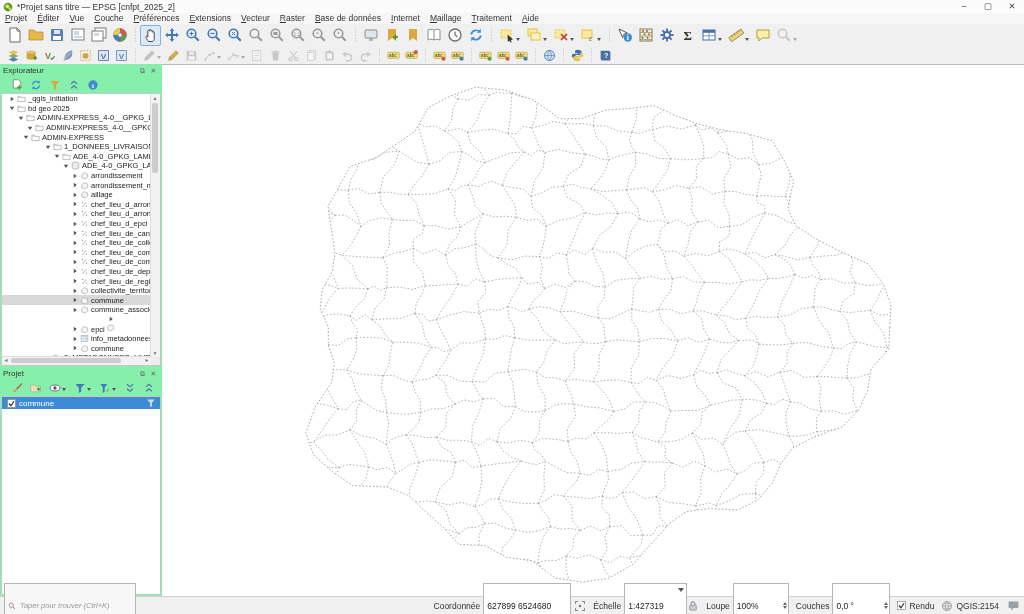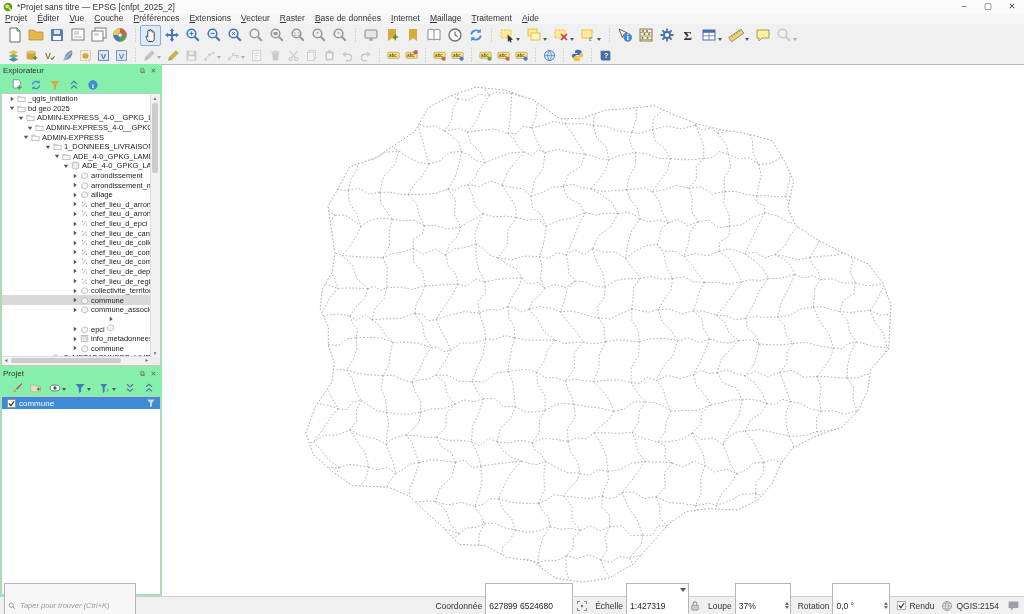--- a/index.html
+++ b/index.html
@@ -1230,29 +1230,29 @@
       <span>1:427319</span>
       <i class="ca"></i>
     </span>
   </div>
   <svg class="sicon">
       <use href="#s-lock"></use>
     </svg>
   <div class="sfield">
     <span>Loupe</span>
     <span class="sbox spin" style="width:42px">
-      <span>37%</span>
+      <span>100%</span>
       <span class="spinner">
           <i class="up"></i>
           <i class="dn"></i>
         </span>
     </span>
   </div>
   <div class="sfield">
-    <span>Rotation</span>
+    <span>Couches</span>
     <span class="sbox spin" style="width:44px">
       <span>0,0 °</span>
       <span class="spinner">
           <i class="up"></i>
           <i class="dn"></i>
         </span>
     </span>
   </div>
   <div class="sfield scheck">
     <svg>

